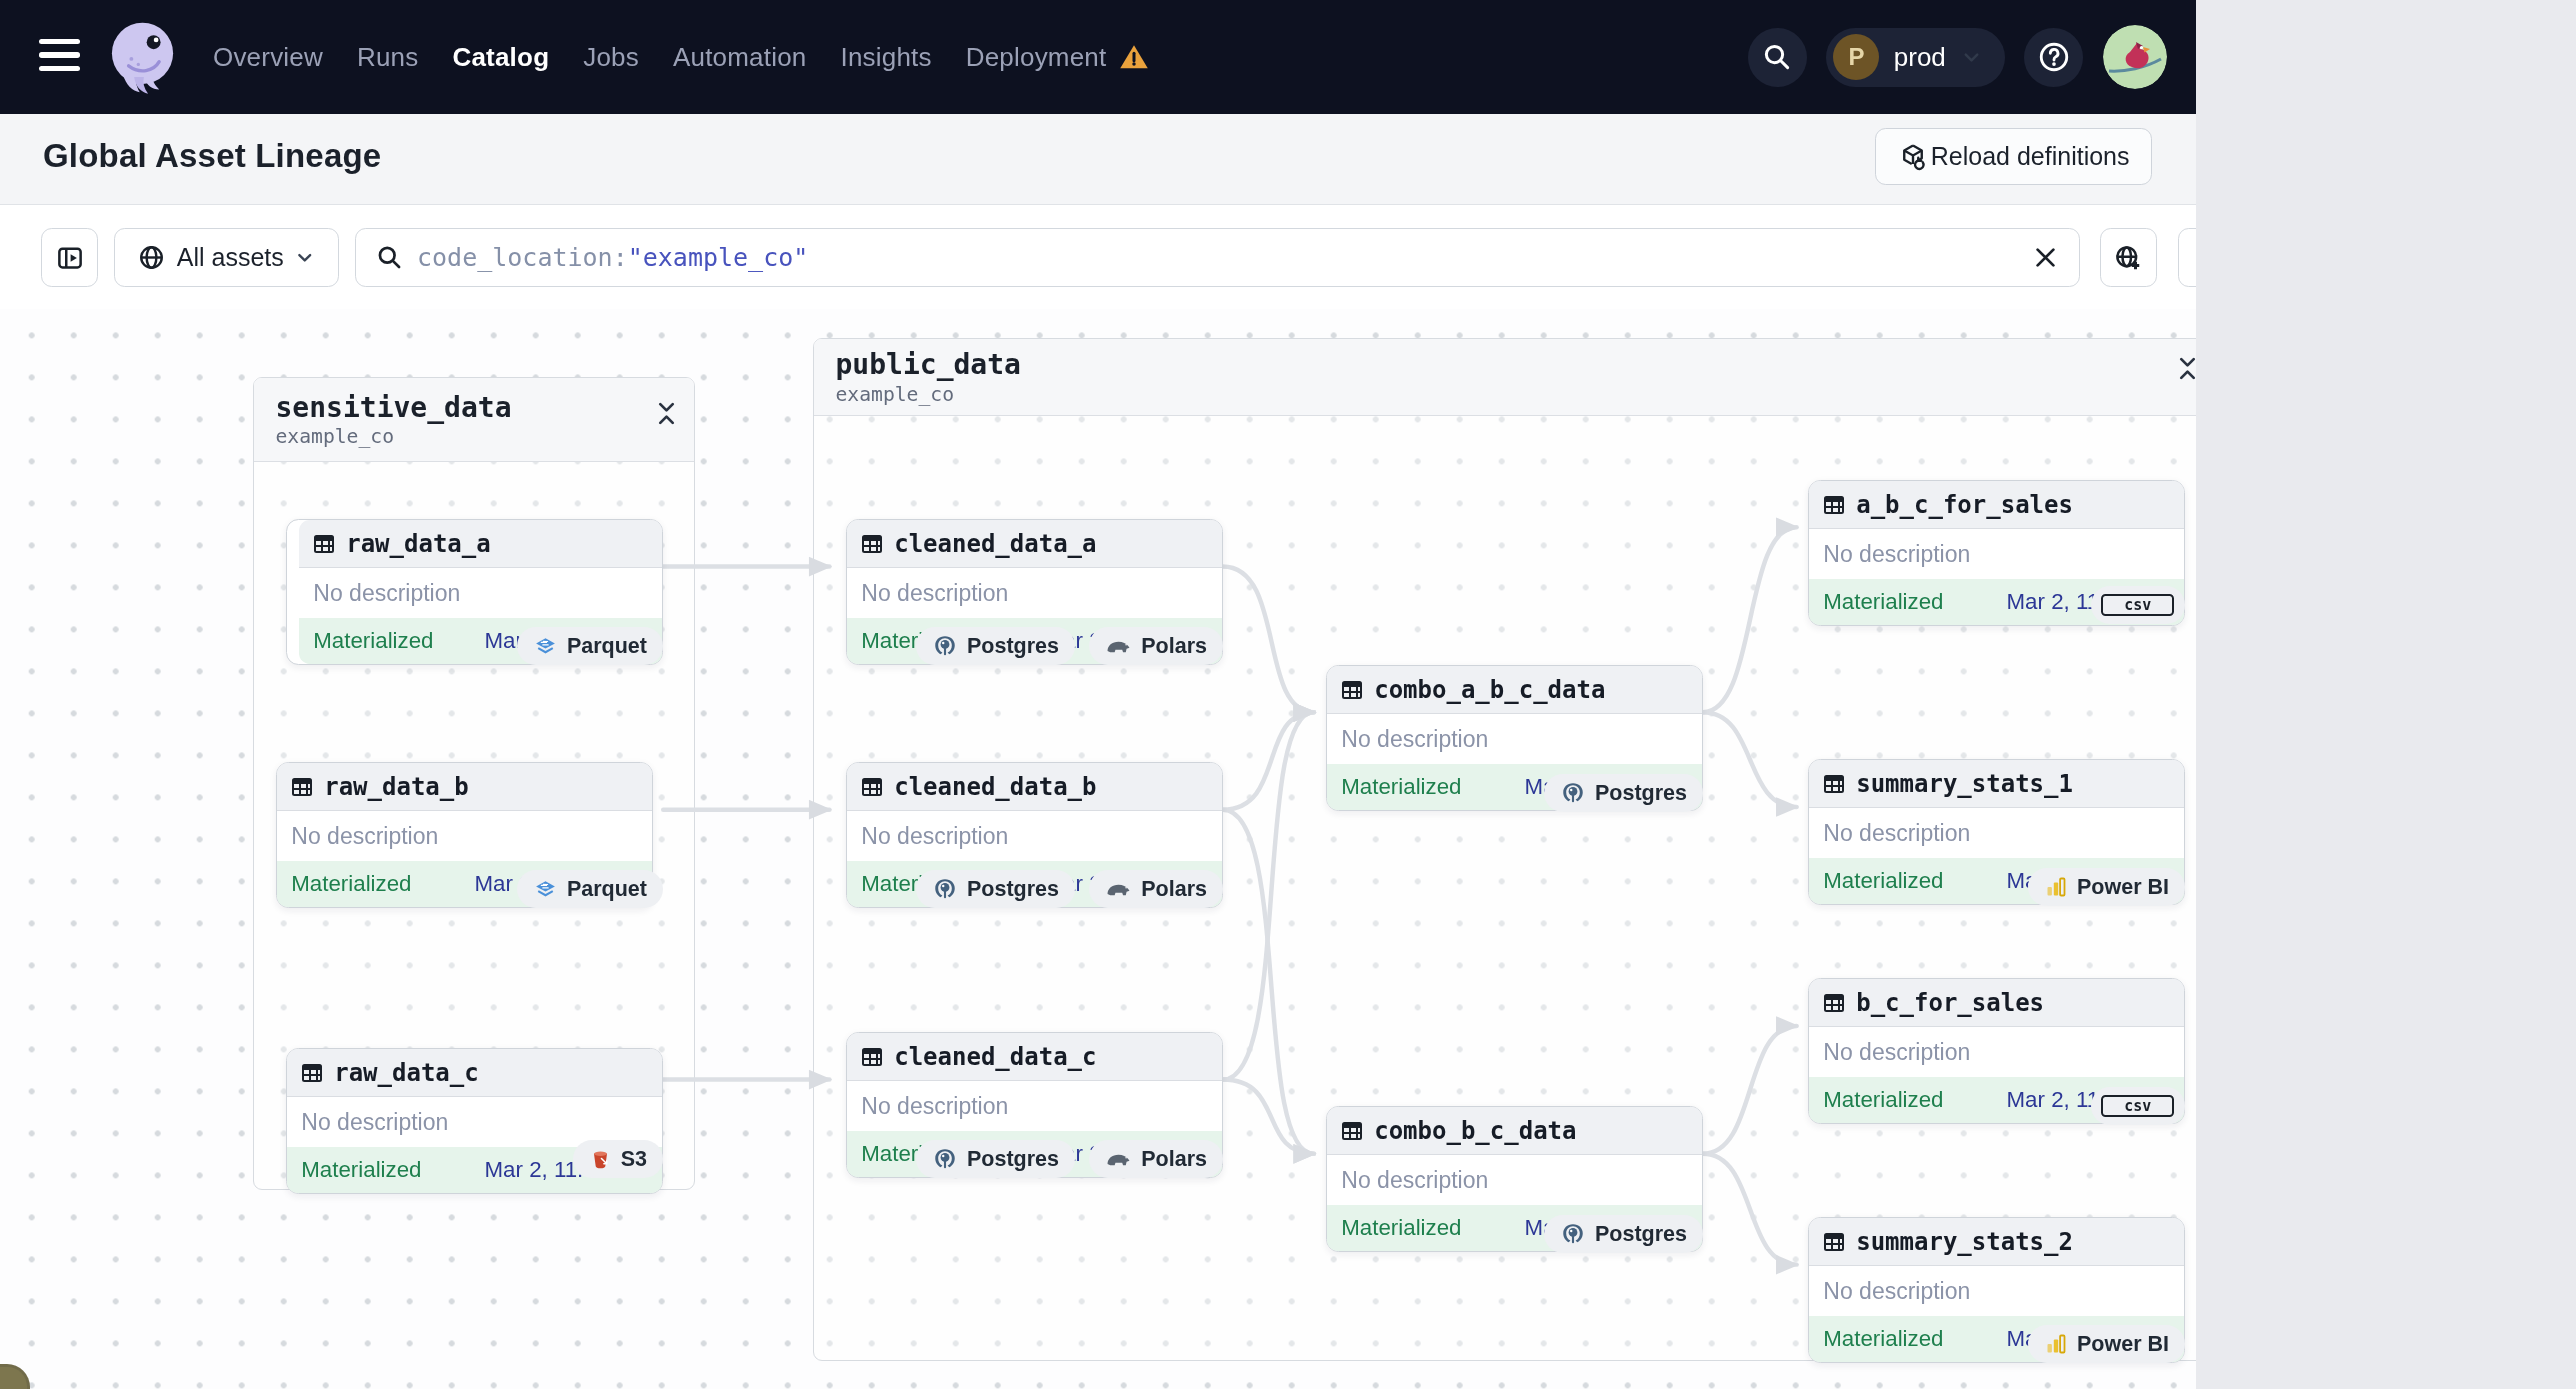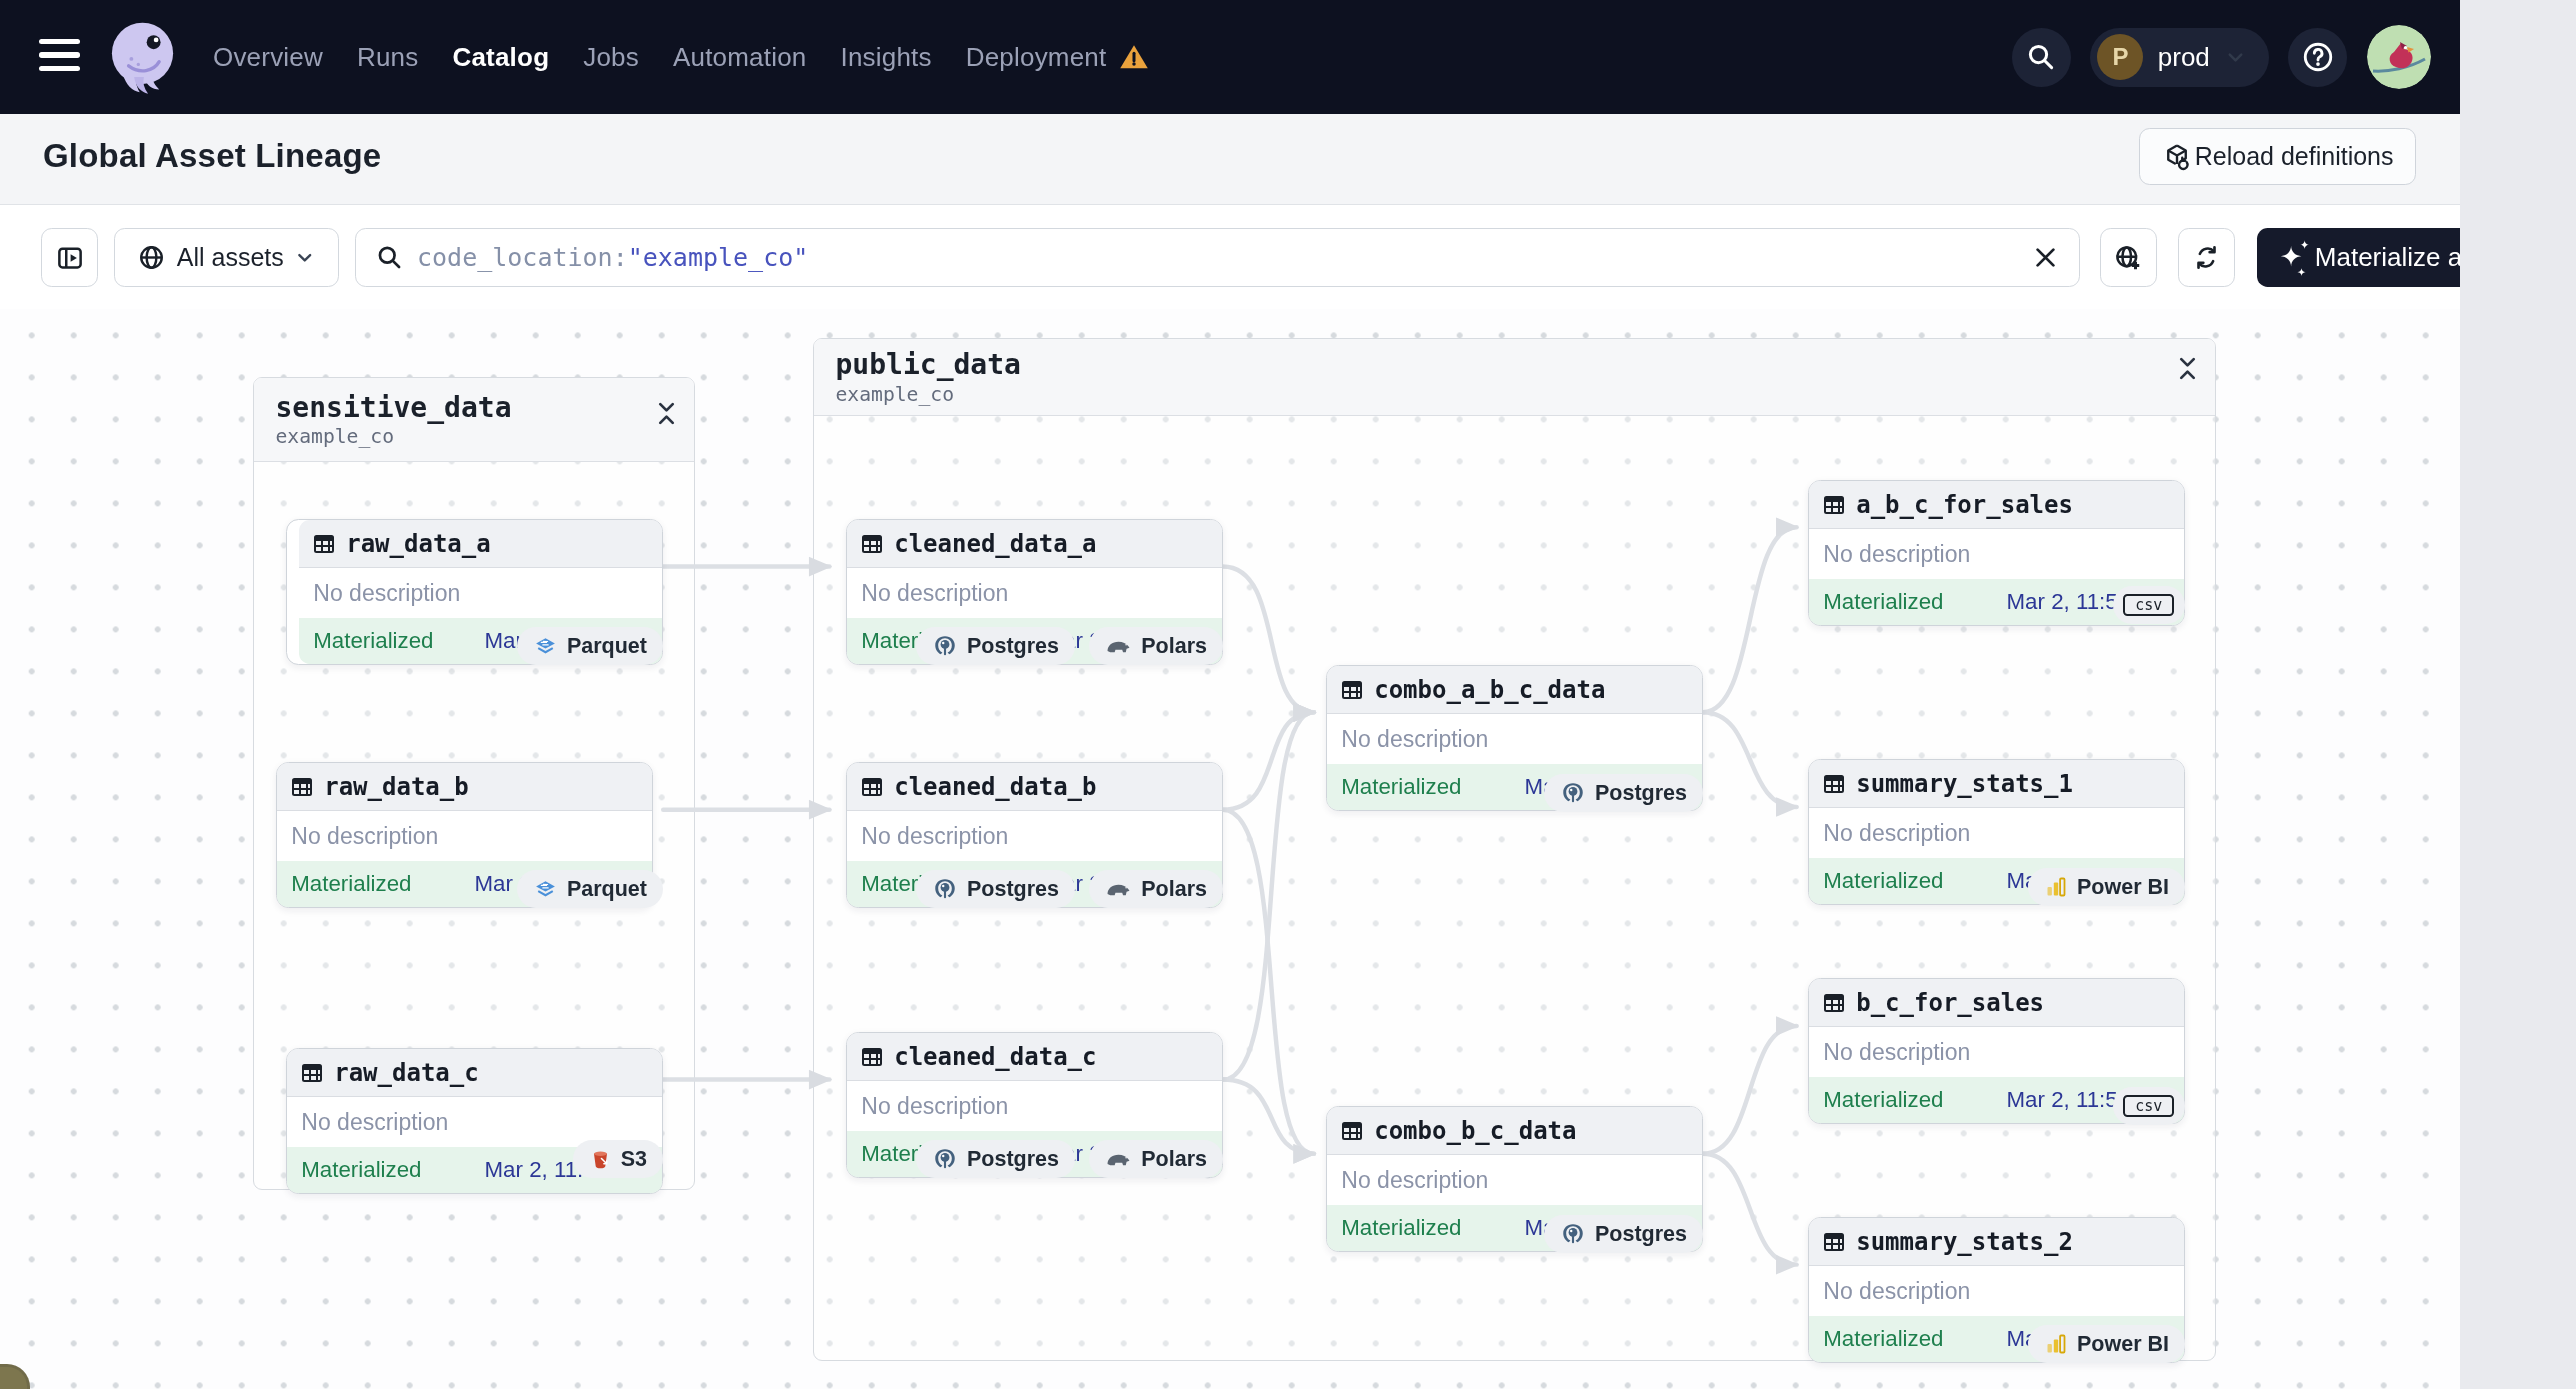--- a/index.html
+++ b/index.html
@@ -1,18 +1,18 @@
 <!DOCTYPE html>
 <html style="font-size:14.3px"><head>
 <meta charset="utf-8">
 <style>
   * { margin:0; padding:0; box-sizing:border-box; }
   html,body { background:#e9eaee; }
   .screen{
-    position:relative; width:2460px; height:1389px; overflow:hidden;
+    position:relative; width:2196px; height:1389px; overflow:hidden;
     background:#fff;
     font-family:"Liberation Sans","DejaVu Sans",sans-serif;
     color:#1b212b;
   }
   .mono{ font-family:"DejaVu Sans Mono","Liberation Mono",monospace; }
 
   
   .nav{ position:absolute; left:0; top:0; width:100%; height:114px; background:#0d1120; }
   .hamburger{ position:absolute; left:39px; top:39px; width:41px; height:36px; cursor:pointer; }
   .hamburger span{ display:block; height:5.4px; background:#fff; border-radius:2.7px; margin-bottom:8px; }
@@ -70,21 +70,21 @@
   .node{ position:absolute; width:377px; z-index:3; border:1.8px solid #cfd4da; border-radius:12.5px; background:#fff; box-shadow:0 2.7px 7.2px rgba(25,35,50,.07); cursor:pointer; }
   .nhead{ height:48px; background:#eff1f4; border-bottom:1.8px solid #dadde2; border-radius:10.7px 10.7px 0 0; display:flex; align-items:center; gap:10.7px; padding:0 12.5px; }
   .nname{ font-size:24px; font-weight:700; color:#161c26; }
   .ndesc{ height:50px; display:flex; align-items:center; padding:0 14.3px; font-size:23px; color:#8b93a8; background:#fff; }
   .nstat{ height:46px; display:flex; align-items:center; justify-content:space-between; padding:0 14.3px; background:#e6f4eb; border-radius:0 0 10.7px 10.7px; }
   .nstat .mat{ font-size:22.3px; color:#1e7f4d; }
   .nstat .ts{ font-size:22.3px; color:#2c3796; }
 
   .tags{ position:absolute; width:377px; display:flex; justify-content:flex-end; gap:14.3px; z-index:3; }
   .pill{ height:38px; border-radius:19px; background:#eef0f3; display:flex; align-items:center; gap:9px; padding:0 16px; font-size:21.5px; font-weight:700; color:#212a35; cursor:pointer; }
-  .csvglyph{ font-size:15px; font-weight:400; border:2.2px solid #1a2028; border-radius:4.5px; padding:0 10px; line-height:18px; color:#1a2028; }
+  .csvglyph{ font-size:15px; font-weight:700; border:2.2px solid #1a2028; border-radius:4.5px; padding:0 21px; line-height:18px; color:#1a2028; }
 
   
   .vtool{ position:absolute; z-index:10; }
   .zoomgroup{ position:absolute; left:2499px; top:551px; width:55px; height:309px; background:#fff; border:1.8px solid #d3d8de; border-radius:14.3px; }
   .zbtn{ position:absolute; left:0; width:52px; height:46px; display:flex; align-items:center; justify-content:center; cursor:pointer; }
   .zdiv{ position:absolute; left:0; width:52px; border-top:1.8px solid #dde0e5; }
   .ztrack{ position:absolute; left:21.5px; top:70px; width:9.8px; height:175px; background:#c6ccd5; border-radius:5.4px; }
   .zthumb{ position:absolute; left:9.8px; top:132px; width:32px; height:32px; border-radius:50%; background:#edf0f4; border:4.5px solid #5e7085; cursor:grab; }
   .sidebtn{ position:absolute; left:2499px; width:55px; height:57px; background:#fff; border:1.8px solid #d3d8de; border-radius:12.5px; display:flex; align-items:center; justify-content:center; cursor:pointer; }
 

